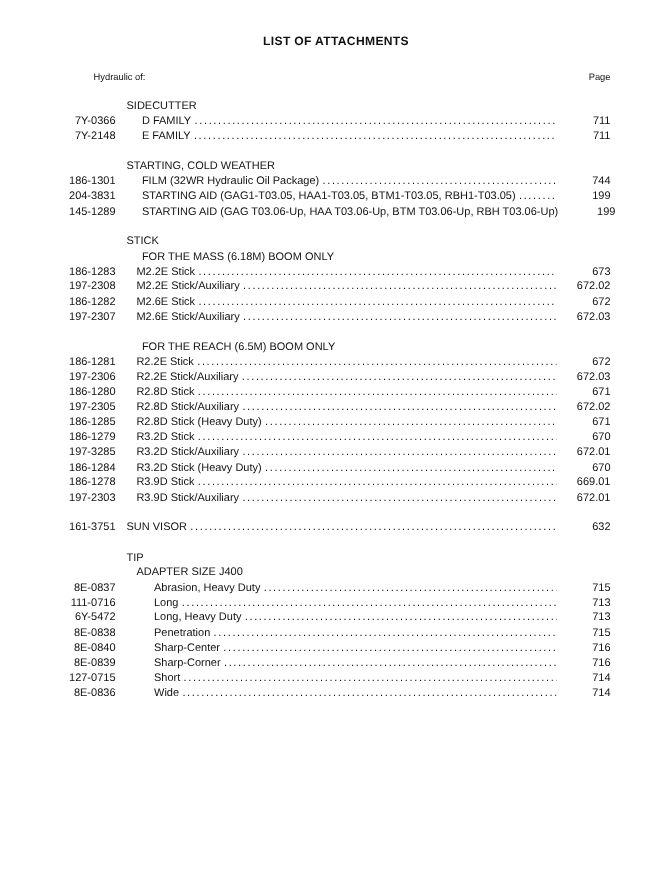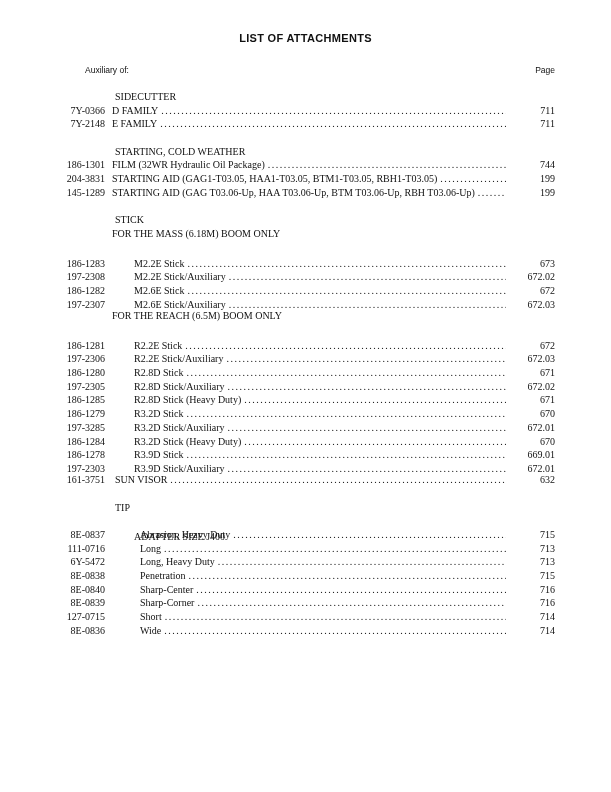--- a/index.html
+++ b/index.html
@@ -31,41 +31,40 @@
   .col-hdr {
     display: flex;
     justify-content: space-between;
     align-items: baseline;
     margin-top: 21px;
     font-size: 8.5px;
   }
   .col-hdr .left-lbl { margin-left: 45px; }
   .rows {
     margin-top: 15px;
-    font-family: Liberation Serif, serif;
   }
   .row {
     display: flex;
     align-items: baseline;
     height: 13.7px;
     font-size: 10px;
     line-height: 13.7px;
     white-space: nowrap;
   }
   .row .pn {
     flex: none;
     width: 65px;
     text-align: right;
   }
   .row .desc {
     flex: none;
   }
   .ind0 .desc { padding-left: 10px; }
-  .ind1 .desc { padding-left: 7px; }
-  .ind2 .desc { padding-left: 29px; margin-top: 16px; }
+  .ind1 .desc { padding-left: 24px; }
+  .ind2 .desc { padding-left: 19px; }
   .ind3 .desc { padding-left: 35px; }
   .row .dots {
     flex: 1 1 0;
     overflow: hidden;
     white-space: nowrap;
     margin: 0 3px;
     letter-spacing: 1.5px;
     min-width: 0;
   }
   .row .pg {
@@ -74,21 +73,21 @@
     text-align: right;
   }
 </style>
 <title>LIST OF ATTACHMENTS</title></head>
 <body>
 
 <div class="doc-page">
   <h1 class="doc-title">LIST OF ATTACHMENTS</h1>
 
   <div class="col-hdr">
-    <span class="left-lbl">Auxiliary of:</span>
+    <span class="left-lbl">Hydraulic of:</span>
     <span class="right-lbl">Page</span>
   </div>
 
   <div class="rows" id="attachment-list">
       <div class="row heading ind0">
     <span class="pn"></span>
     <span class="desc">SIDECUTTER</span>
 
   </div>
       <div class="row item ind1">

